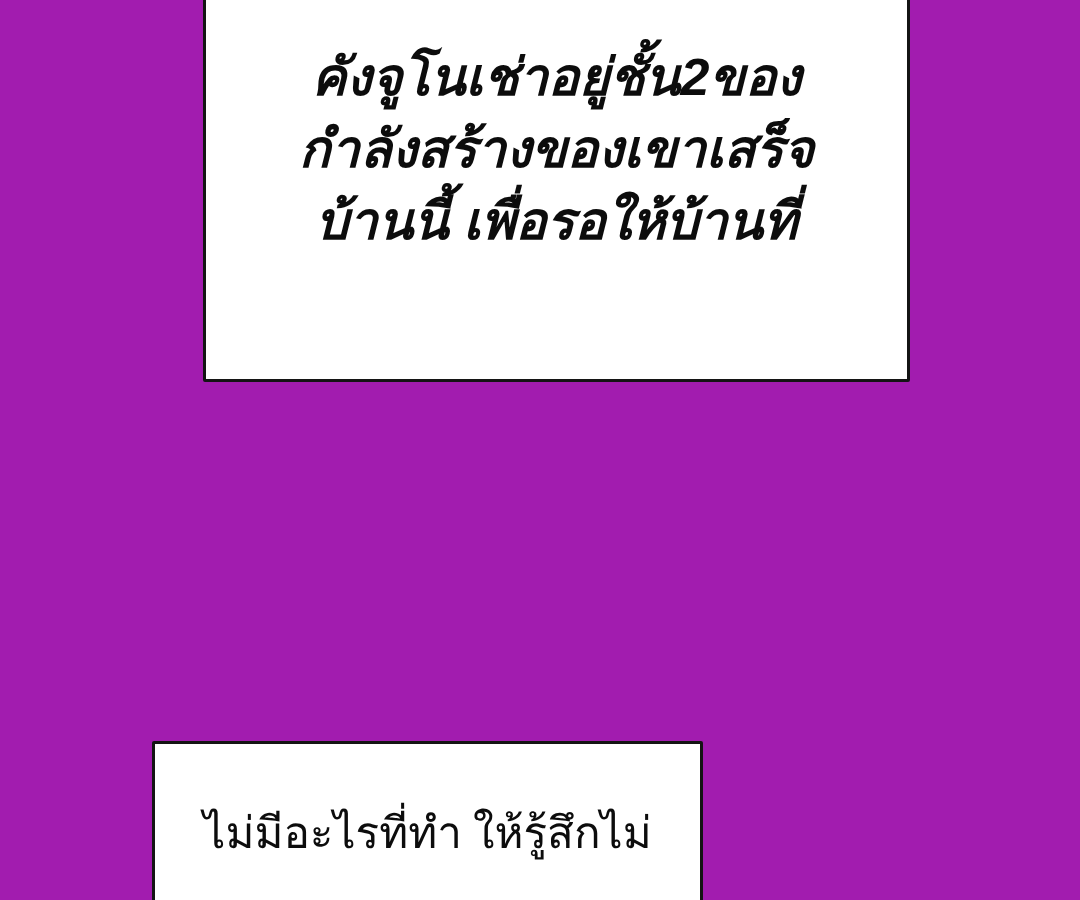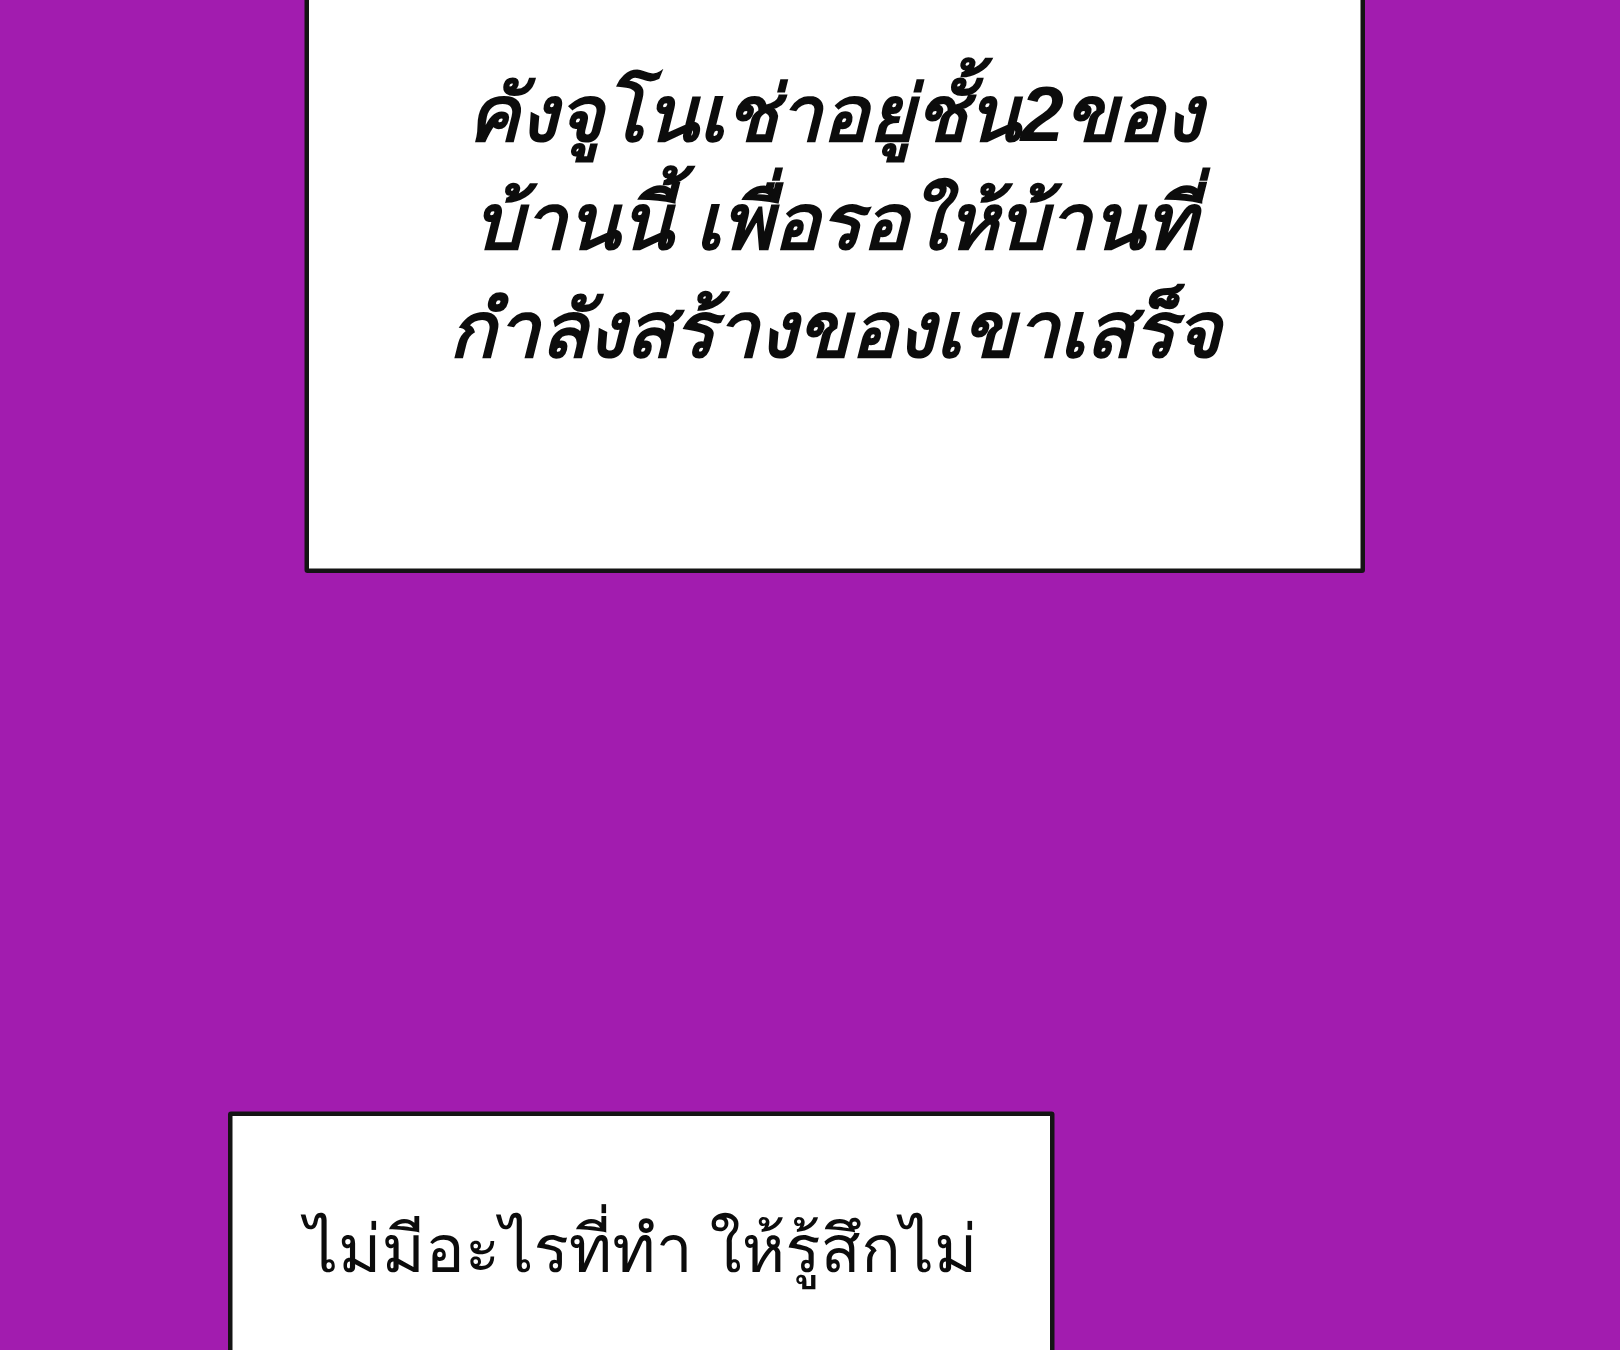--- a/index.html
+++ b/index.html
@@ -60,22 +60,22 @@
   }
 </style>
 </head>
 <body>
 
 <div class="page">
 
   <div class="panel panel-top">
     <div class="narration-top">
       <div class="line">คังจูโนเช่าอยู่ชั้น2ของ</div>
+      <div class="line">กำลังสร้างของเขาเสร็จ</div>
       <div class="line">บ้านนี้ เพื่อรอให้บ้านที่</div>
-      <div class="line">กำลังสร้างของเขาเสร็จ</div>
     </div>
   </div>
 
   <div class="panel panel-bottom">
     <div class="narration-bottom">
       <div class="line">ไม่มีอะไรที่ทำ ให้รู้สึกไม่</div>
     </div>
   </div>
 
 </div>

